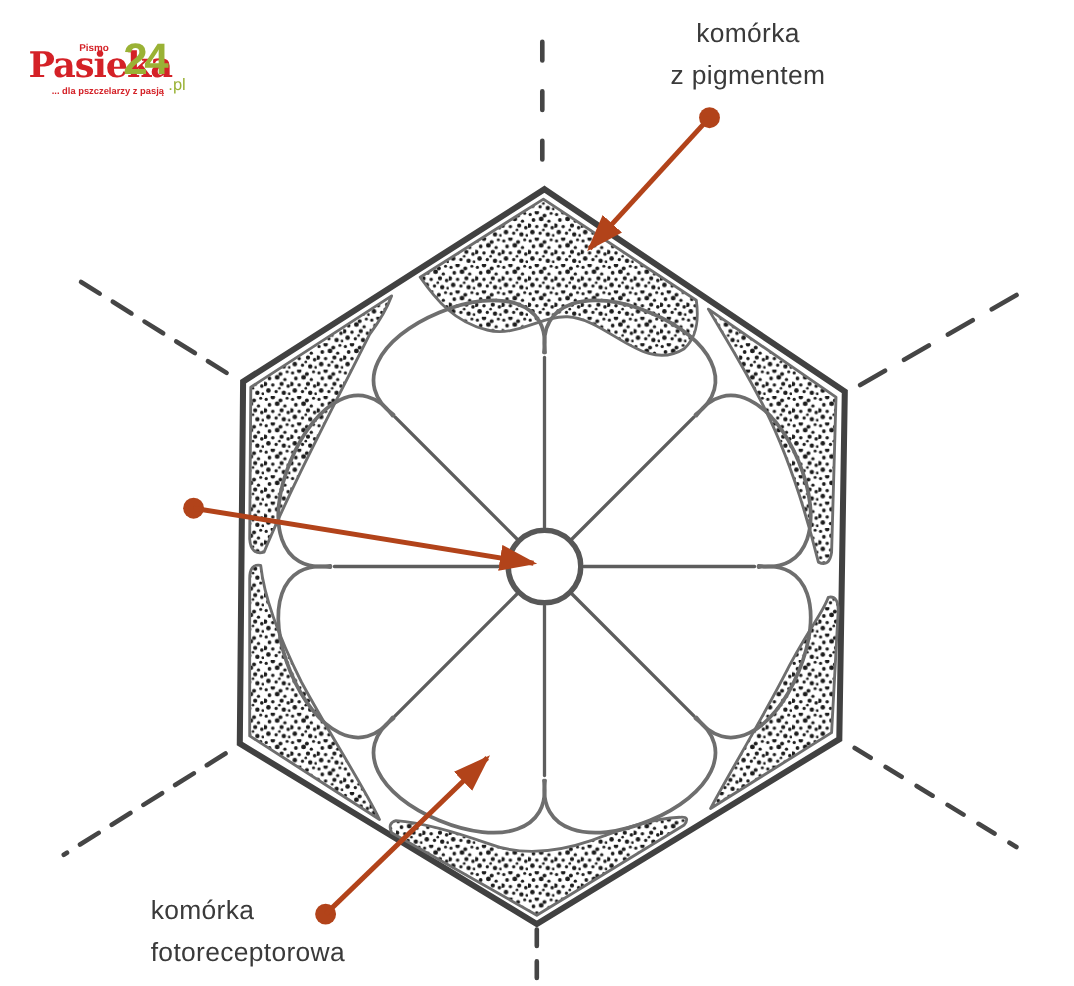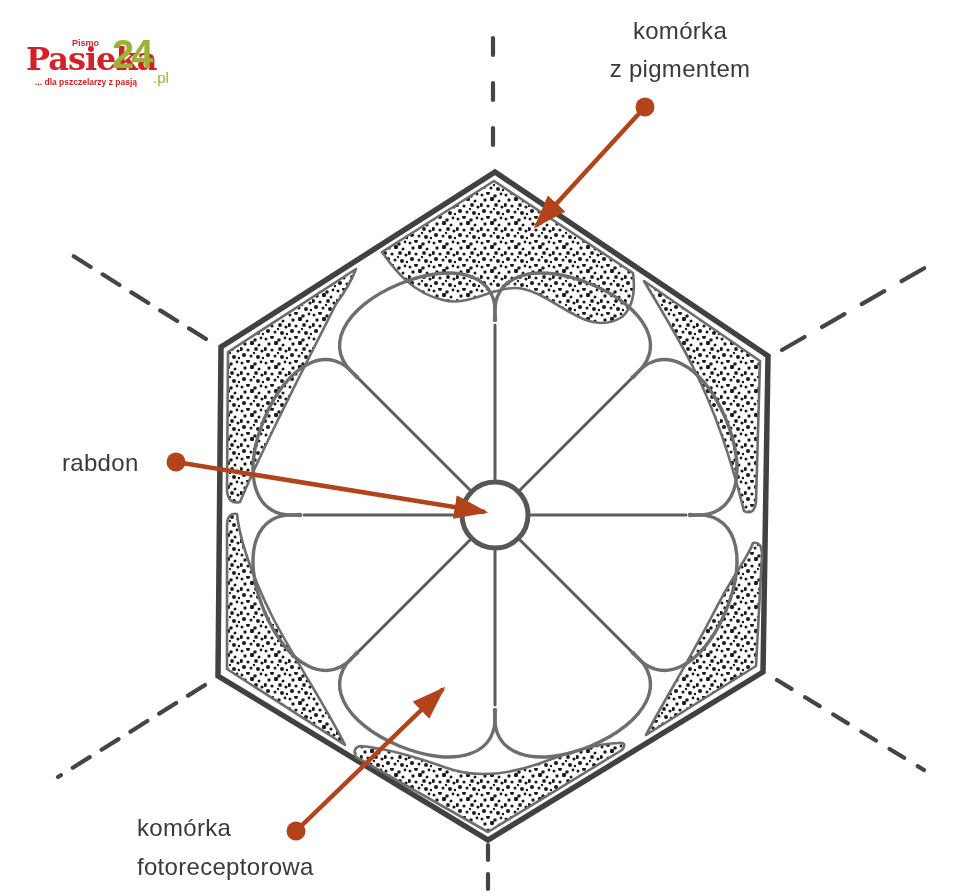--- a/index.html
+++ b/index.html
@@ -28,21 +28,21 @@
 
   
   .logo{position:absolute;left:26px;top:36px;width:160px;height:56px;}
   .logo span{position:absolute;display:block;white-space:nowrap;}
   .logo .pismo{left:46px;top:2px;font-size:9px;font-weight:bold;color:var(--c-logo-red,#d42127);}
   .logo .pasieka{left:0px;top:4px;font-size:32px;font-weight:bold;letter-spacing:-1px;
                  font-family:"DejaVu Serif",serif;color:var(--c-logo-red,#d42127);}
   .logo .num{left:86px;top:-4px;font-size:40px;font-weight:bold;letter-spacing:-3px;
              color:var(--c-logo-green,#9ab235);}
   .logo .pl{left:127px;top:33px;font-size:15px;font-weight:normal;color:var(--c-logo-green,#9ab235);}
-  .logo .tagline{left:9px;top:41px;font-size:8.5px;font-weight:bold;color:var(--c-logo-red,#d42127);}
+  .logo .tagline{left:21px;top:41px;font-size:8.5px;font-weight:bold;color:var(--c-logo-red,#d42127);}
 </style>
 </head>
 <body>
 
 <div id="stage">
 
   <svg id="diagram" width="976" height="896" viewBox="0 0 976 896">
     <defs>
       <pattern id="stip" width="24" height="24" patternUnits="userSpaceOnUse">
         <circle class="dot" cx="2" cy="3" r="1.5"></circle>
@@ -119,21 +119,20 @@
     <g>
       <circle class="arrowdot" cx="296" cy="831" r="9.5"></circle>
       <line class="arrowline" x1="296" y1="831" x2="443" y2="689" marker-end="url(#arrowhead)"></line>
     </g>
   </svg>
 
   <div class="lbl lbl-pigment">
     <div>komórka</div>
     <div>z pigmentem</div>
   </div>
-  <div class="lbl lbl-rabdon">rabdon</div>
   <div class="lbl lbl-photo">
     <div>komórka</div>
     <div>fotoreceptorowa</div>
   </div>
 
   <div class="logo">
     <span class="pismo">Pismo</span>
     <span class="pasieka">Pasieka</span>
     <span class="num">24</span>
     <span class="pl">.pl</span>

